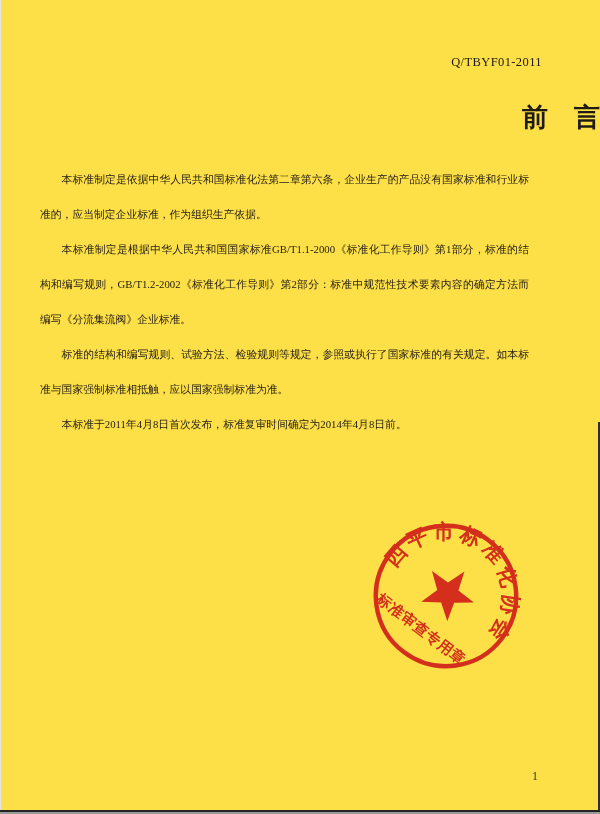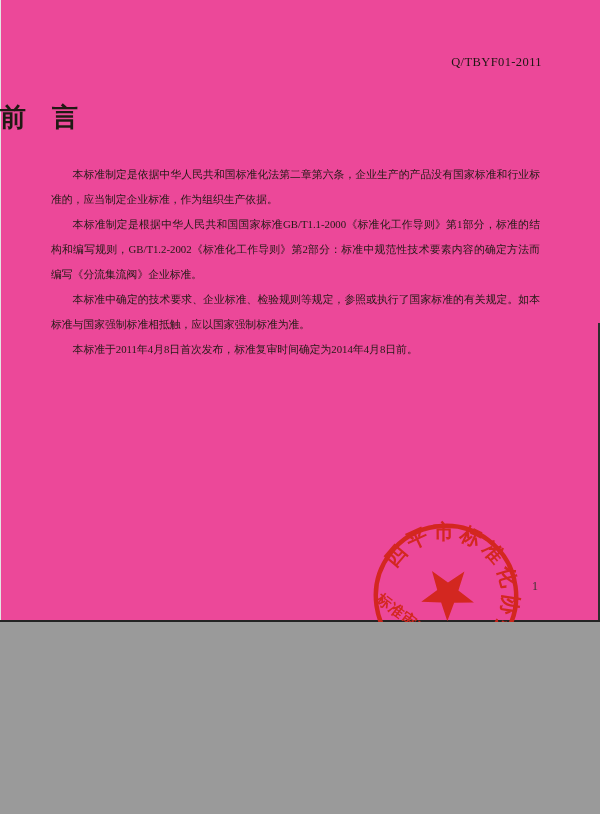--- a/index.html
+++ b/index.html
@@ -1,21 +1,21 @@
 <!DOCTYPE html>
 <html><head>
 <meta charset="utf-8">
 <style>
   html, body { margin: 0; padding: 0; background: #9a9a9a; }
   .page {
     position: relative;
     width: 600px;
-    height: 622px;
+    height: 812px;
     margin: 0 auto;
-    background: #ec4899;
+    background: #fde047;
     font-family: "Liberation Serif", serif;
     overflow: hidden;
   }
   .edge-left {
     position: absolute; left: 0; top: 0; bottom: 0; width: 1px;
     background: #e4e4e4;
   }
   .edge-right {
     position: absolute; right: 0; top: 52%; bottom: 0; width: 2px;
     background: #2e2e2e;
@@ -31,33 +31,33 @@
     font-size: 12.5px;
     color: #1d1712;
     letter-spacing: 0.4px;
   }
   .title {
     position: absolute;
     top: 100px;
     left: 0;
     width: 100%;
     margin: 0;
-    text-align: left;
+    text-align: right;
     font-family: "Liberation Sans", sans-serif;
     font-weight: 700;
     font-size: 26px;
     color: #201a14;
   }
   .body-text {
     position: absolute;
     top: 162px;
-    left: 51px;
+    left: 40px;
     width: 489px;
     font-size: 10.8px;
-    line-height: 25px;
+    line-height: 35px;
     color: #211b15;
     text-align: justify;
   }
   .para {
     margin: 0;
     text-indent: 2em;
   }
   .stamp {
     position: absolute;
     left: 362px;
@@ -97,21 +97,21 @@
   <div class="edge-right"></div>
   <div class="edge-bottom"></div>
 
   <div class="doc-number">Q/TBYF01-2011</div>
 
   <h1 class="title">前　言</h1>
 
   <div class="body-text">
       <p class="para">本标准制定是依据中华人民共和国标准化法第二章第六条，企业生产的产品没有国家标准和行业标准的，应当制定企业标准，作为组织生产依据。</p>
       <p class="para">本标准制定是根据中华人民共和国国家标准GB/T1.1-2000《标准化工作导则》第1部分，标准的结构和编写规则，GB/T1.2-2002《标准化工作导则》第2部分：标准中规范性技术要素内容的确定方法而编写《分流集流阀》企业标准。</p>
-      <p class="para">本标准中确定的技术要求、企业标准、检验规则等规定，参照或执行了国家标准的有关规定。如本标准与国家强制标准相抵触，应以国家强制标准为准。</p>
+      <p class="para">标准的结构和编写规则、试验方法、检验规则等规定，参照或执行了国家标准的有关规定。如本标准与国家强制标准相抵触，应以国家强制标准为准。</p>
       <p class="para">本标准于2011年4月8日首次发布，标准复审时间确定为2014年4月8日前。</p>
     </div>
 
   <div class="stamp">
     <svg viewBox="0 0 170 170" xmlns="http://www.w3.org/2000/svg">
       <circle cx="85" cy="85" r="71" fill="none" stroke-width="4.5" stroke="#d2261a"></circle>
       <path id="arcPath" d="M 27.88 95.07 A 58 58 0 1 1 142.12 95.07" fill="none"></path>
       <text class="arc-text" text-anchor="middle" fill="#d2261a">
         <textPath href="#arcPath" startOffset="50%">四平市标准化协会</textPath>
       </text>

